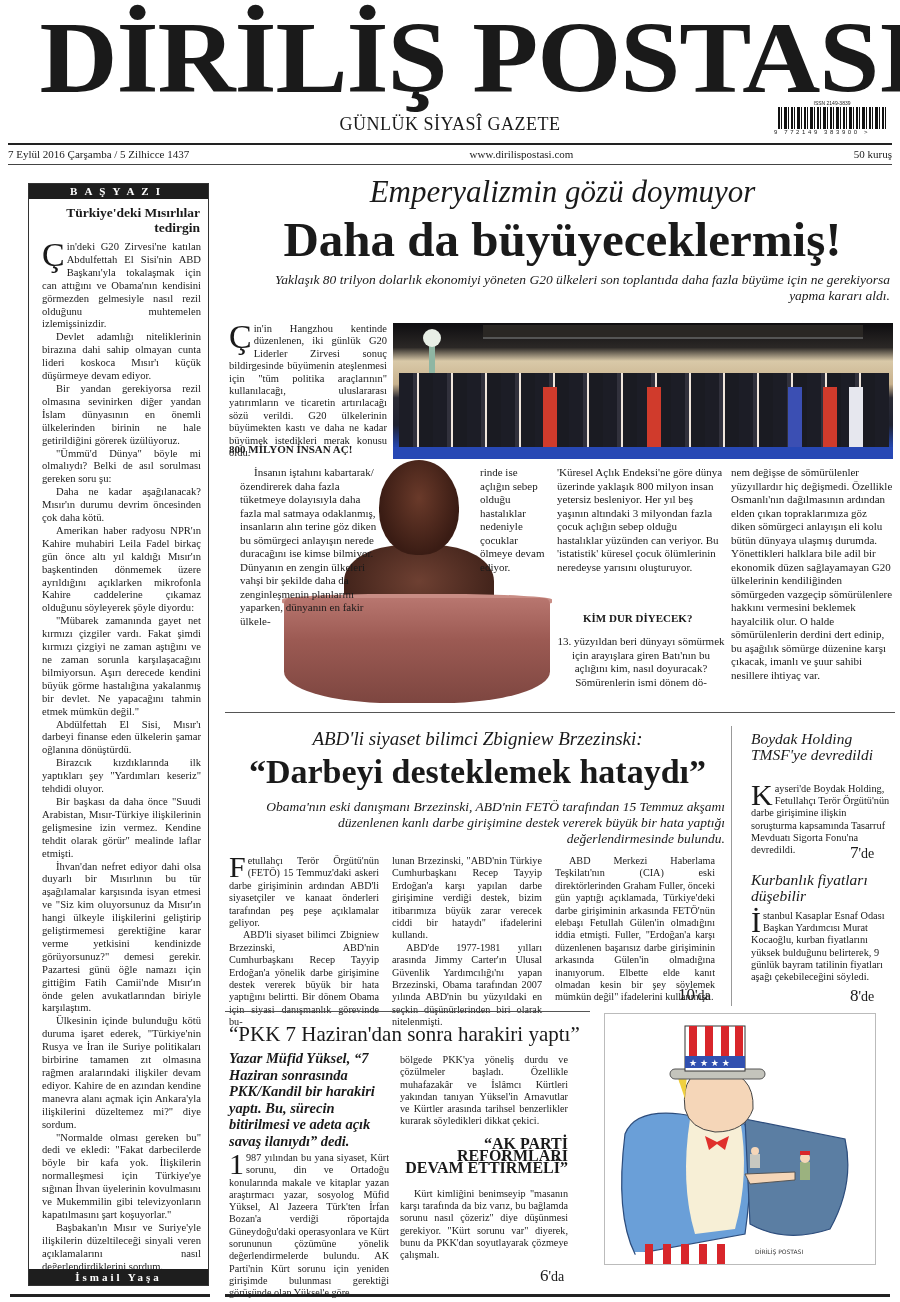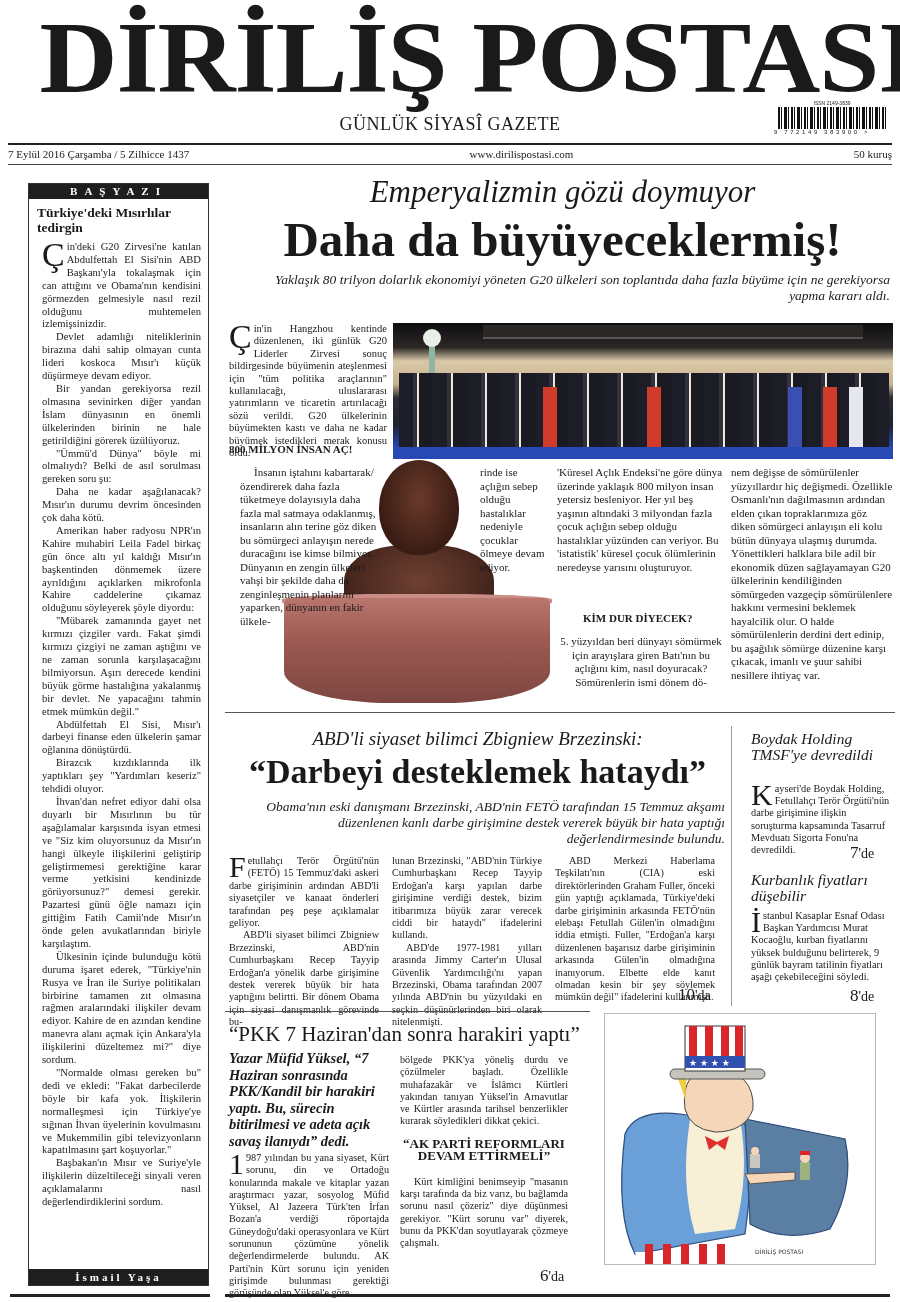--- a/index.html
+++ b/index.html
@@ -14,21 +14,21 @@
 .barcode .num{font-family:"Liberation Sans",sans-serif;font-size:6px;letter-spacing:2.6px;text-align:left;padding-left:2px}
 .rule-thick{position:absolute;left:8px;width:884px;height:2px;background:#222}
 .rule-thin{position:absolute;left:8px;width:884px;height:1px;background:#444}
 .dateline{position:absolute;left:8px;width:884px;top:148px;font-size:11px;display:flex;justify-content:space-between}
 .col-text{font-size:10.6px;line-height:12.9px;text-align:justify;hyphens:auto}
 .col-text p{text-indent:14px}
 .col-text p.first{text-indent:0}
 .dropcap{float:left;font-size:34px;line-height:26px;margin:1px 2px 0 0;font-weight:normal}
 .bas-box{left:28px;top:183px;width:181px;height:1103px;border:1px solid #333}
 .bas-head{background:#1e1e1e;color:#fff;font-weight:bold;font-size:11px;letter-spacing:7px;text-align:center;height:15px;line-height:15px}
-.bas-title{font-size:13.5px;font-weight:bold;text-align:left;line-height:15px;margin:6px 8px 6px}
+.bas-title{font-size:13.5px;font-weight:bold;text-align:right;line-height:15px;margin:6px 8px 6px}
 .bas-body{padding:0 7px 0 13px}
 .bas-foot{position:absolute;left:0;bottom:0;width:100%;height:16px;background:#1e1e1e;color:#fff;font-weight:bold;font-size:11px;letter-spacing:3px;text-align:center;line-height:16px}
 .kicker{font-style:italic;text-align:center}
 .head-big{font-weight:bold;text-align:center;white-space:nowrap}
 .spot-ital{font-style:italic;text-align:right}
 .photo{overflow:hidden}
 .g20{left:393px;top:323px;width:500px;height:136px;background:linear-gradient(180deg,#0e0d10 0%,#2b2826 18%,#d9c9a8 28%,#c8b28e 45%,#2b2b35 55%,#1f2230 75%,#2444a8 90%,#2949b6 100%)}
 .g20 .roof{position:absolute;left:90px;top:2px;width:380px;height:14px;background:#2a2724;border-bottom:2px solid #555}
 .g20 .lamp{position:absolute;left:36px;top:12px;width:6px;height:80px;background:#8fb6a3}
 .g20 .lamp:before{content:"";position:absolute;left:-6px;top:-6px;width:18px;height:18px;border-radius:50%;background:#e8efe6}
@@ -75,20 +75,21 @@
   <div class="bas-body col-text">
     <p class="first"><span class="dropcap">Ç</span><span>in'deki G20 Zirvesi'ne katılan Abdulfettah El Sisi'nin ABD Başkanı'yla tokalaşmak için can attığını ve Obama'nın kendisini görmezden gelmesiyle nasıl rezil olduğunu muhtemelen izlemişsinizdir.</span></p>
     <p>Devlet adamlığı niteliklerinin birazına dahi sahip olmayan cunta lideri koskoca Mısır'ı küçük düşürmeye devam ediyor.</p>
     <p>Bir yandan gerekiyorsa rezil olmasına sevinirken diğer yandan İslam dünyasının en önemli ülkelerinden birinin ne hale getirildiğini görerek üzülüyoruz.</p>
     <p>"Ümmü'd Dünya" böyle mi olmalıydı? Belki de asıl sorulması gereken soru şu:</p>
     <p>Daha ne kadar aşağılanacak? Mısır'ın durumu devrim öncesinden çok daha kötü.</p>
     <p>Amerikan haber radyosu NPR'ın Kahire muhabiri Leila Fadel birkaç gün önce altı yıl kaldığı Mısır'ın başkentinden dönmemek üzere ayrıldığını açıklarken mikrofonla Kahire caddelerine çıkamaz olduğunu söyleyerek şöyle diyordu:</p>
     <p>"Mübarek zamanında gayet net kırmızı çizgiler vardı. Fakat şimdi kırmızı çizgiyi ne zaman aştığını ve ne zaman sorunla karşılaşacağını bilmiyorsun. Aşırı derecede kendini büyük görme hastalığına yakalanmış bir devlet. Ne yapacağını tahmin etmek mümkün değil."</p>
     <p>Abdülfettah El Sisi, Mısır'ı darbeyi finanse eden ülkelerin şamar oğlanına dönüştürdü.</p>
     <p>Birazcık kızdıklarında ilk yaptıkları şey "Yardımları keseriz" tehdidi oluyor.</p>
+    <p>Bir başkası da daha önce "Suudi Arabistan, Mısır-Türkiye ilişkilerinin gelişmesine izin vermez. Kendine tehdit olarak görür" mealinde laflar etmişti.</p>
     <p>İhvan'dan nefret ediyor dahi olsa duyarlı bir Mısırlının bu tür aşağılamalar karşısında isyan etmesi ve "Siz kim oluyorsunuz da Mısır'ın hangi ülkeyle ilişkilerini geliştirip geliştirmemesi gerektiğine karar verme yetkisini kendinizde görüyorsunuz?" demesi gerekir. Pazartesi günü öğle namazı için gittiğim Fatih Camii'nde Mısır'ın önde gelen avukatlarından biriyle karşılaştım.</p>
     <p>Ülkesinin içinde bulunduğu kötü duruma işaret ederek, "Türkiye'nin Rusya ve İran ile Suriye politikaları birbirine tamamen zıt olmasına rağmen aralarındaki ilişkiler devam ediyor. Kahire de en azından kendine manevra alanı açmak için Ankara'yla ilişkilerini düzeltemez mi?" diye sordum.</p>
     <p>"Normalde olması gereken bu" dedi ve ekledi: "Fakat darbecilerde böyle bir kafa yok. İlişkilerin normalleşmesi için Türkiye'ye sığınan İhvan üyelerinin kovulmasını ve Mukemmilin gibi televizyonların kapatılmasını şart koşuyorlar."</p>
     <p>Başbakan'ın Mısır ve Suriye'yle ilişkilerin düzeltileceği sinyali veren açıklamalarını nasıl değerlendirdiklerini sordum.</p>
 
   </div>
   <div class="bas-foot">İsmail Yaşa</div>
 </div>
 
 <div class="abs kicker" style="left:225px;top:174px;width:675px;font-size:31px;line-height:36px">Emperyalizmin gözü doymuyor</div>
@@ -119,21 +120,21 @@
   <div class="tub"></div>
 </div>
 
 <div class="abs col-text" style="left:240px;top:466px;width:145px;text-align:left;font-size:11px;line-height:13.5px">
   <p style="text-indent:14px;width:140px">İnsanın iştahını kabartarak/özendirerek daha fazla tüketmeye dolayısıyla daha fazla mal satmaya odaklanmış, insanların alın terine göz diken bu sömürgeci anlayışın nerede duracağını ise kimse bilmiyor. Dünyanın en zengin ülkeleri vahşi bir şekilde daha da zenginleşmenin planlarını yaparken, dünyanın en fakir ülkele-</p>
 </div>
 <div class="abs col-text" style="left:480px;top:466px;width:68px;text-align:left;font-size:11px;line-height:13.5px">rinde ise açlığın sebep olduğu hastalıklar nedeniyle çocuklar ölmeye devam ediyor.</div>
 
 <div class="abs col-text" style="left:557px;top:466px;width:168px;text-align:left;font-size:11px;line-height:13.5px">'Küresel Açlık Endeksi'ne göre dünya üzerinde yaklaşık 800 milyon insan yetersiz besleniyor. Her yıl beş yaşının altındaki 3 milyondan fazla çocuk açlığın sebep olduğu hastalıklar yüzünden can veriyor. Bu 'istatistik' küresel çocuk ölümlerinin neredeyse yarısını oluşturuyor.</div>
 <div class="abs" style="left:583px;top:612px;width:140px;font-size:11px;font-weight:bold">KİM DUR DİYECEK?</div>
-<div class="abs col-text" style="left:557px;top:635px;width:168px;text-align:center;font-size:11px;line-height:13.5px">5. yüzyıldan beri dünyayı sömürmek için arayışlara giren Batı'nın bu açlığını kim, nasıl doyuracak? Sömürenlerin ismi dönem dö-</div>
+<div class="abs col-text" style="left:557px;top:635px;width:168px;text-align:center;font-size:11px;line-height:13.5px">13. yüzyıldan beri dünyayı sömürmek için arayışlara giren Batı'nın bu açlığını kim, nasıl doyuracak? Sömürenlerin ismi dönem dö-</div>
 <div class="abs col-text" style="left:731px;top:466px;width:162px;text-align:left;font-size:11px;line-height:13.5px">nem değişse de sömürülenler yüzyıllardır hiç değişmedi. Özellikle Osmanlı'nın dağılmasının ardından elden çıkan topraklarımıza göz diken sömürgeci anlayışın eli kolu bütün dünyaya ulaşmış durumda. Yönettikleri halklara bile adil bir ekonomik düzen sağlayamayan G20 ülkelerinin kendiliğinden sömürgeden vazgeçip sömürülenlere hakkını vermesini beklemek hayalcilik olur. O halde sömürülenlerin derdini dert edinip, bu aşağılık sömürge düzenine karşı çıkacak, imanlı ve şuur sahibi nesillere ihtiyaç var.</div>
 
 <div class="hdr-rule" style="left:225px;top:712px;width:670px;height:1px;background:#555"></div>
 
 <div class="abs kicker" style="left:225px;top:728px;width:505px;font-size:19px;line-height:22px">ABD'li siyaset bilimci Zbigniew Brzezinski:</div>
 <div class="abs head-big" style="left:225px;top:752px;width:505px;font-size:34px;line-height:40px">“Darbeyi desteklemek hataydı”</div>
 <div class="abs spot-ital" style="left:235px;top:799px;width:490px;font-size:13.5px;line-height:16px">Obama'nın eski danışmanı Brzezinski, ABD'nin FETÖ tarafından 15 Temmuz akşamı düzenlenen kanlı darbe girişimine destek vererek büyük bir hata yaptığı değerlendirmesinde bulundu.</div>
 
 <div class="abs col-text" style="left:229px;top:855px;width:150px;font-size:10.2px;line-height:12.4px">
   <span class="dropcap" style="font-size:30px;line-height:22px">F</span><span>etullahçı Terör Örgütü'nün (FETÖ) 15 Temmuz'daki askeri darbe girişiminin ardından ABD'li siyasetçiler ve kanaat önderleri tarafından peş peşe açıklamalar geliyor.</span>
@@ -169,21 +170,21 @@
 
 <div class="hdr-rule" style="left:225px;top:1011px;width:365px;height:1px;background:#555"></div>
 
 <div class="abs" style="left:229px;top:1022px;width:370px;font-size:21px;line-height:24px;white-space:nowrap">“PKK 7 Haziran'dan sonra harakiri yaptı”</div>
 <div class="abs" style="left:229px;top:1050px;width:160px;font-size:14.5px;line-height:16.5px;font-weight:bold;font-style:italic">Yazar Müfid Yüksel, “7 Haziran sonrasında PKK/Kandil bir harakiri yaptı. Bu, sürecin bitirilmesi ve adeta açık savaş ilanıydı” dedi.</div>
 <div class="abs col-text" style="left:229px;top:1152px;width:160px;font-size:10.2px;line-height:12.3px">
   <span class="dropcap" style="font-size:30px;line-height:22px">1</span><span>987 yılından bu yana siyaset, Kürt sorunu, din ve Ortadoğu konularında makale ve kitaplar yazan araştırmacı yazar, sosyolog Müfid Yüksel, Al Jazeera Türk'ten İrfan Bozan'a verdiği röportajda Güneydoğu'daki operasyonlara ve Kürt sorununun çözümüne yönelik değerlendirmelerde bulundu. AK Parti'nin Kürt sorunu için yeniden girişimde bulunması gerektiği görüşünde olan Yüksel'e göre</span>
 </div>
 <div class="abs col-text" style="left:400px;top:1054px;width:168px;font-size:10.2px;line-height:12.3px">
   <p class="first">bölgede PKK'ya yöneliş durdu ve çözülmeler başladı. Özellikle muhafazakâr ve İslâmcı Kürtleri yakından tanıyan Yüksel'in Arnavutlar ve Kürtler arasında tarihsel benzerlikler kurarak söyledikleri dikkat çekici.</p>
-  <div style="font-weight:bold;font-size:13px;margin:10px 0 14px;line-height:12px;text-align:center">“AK PARTİ REFORMLARI DEVAM ETTİRMELİ”</div>
+  <div style="font-weight:bold;font-size:16px;margin:10px 0 14px;line-height:12px;text-align:right">“AK PARTİ REFORMLARI DEVAM ETTİRMELİ”</div>
   <p>Kürt kimliğini benimseyip "masanın karşı tarafında da biz varız, bu bağlamda sorunu nasıl çözeriz" diye düşünmesi gerekiyor. "Kürt sorunu var" diyerek, bunu da PKK'dan soyutlayarak çözmeye çalışmalı.</p>
 </div>
 <div class="abs pageref" style="left:540px;top:1266px">
   <span>6</span><small>'da</small>
 </div>
 
 <div class="abs cartoon">
   <svg width="270" height="250" viewBox="0 0 270 250">
     <path d="M20 120 Q30 95 75 100 L140 110 Q150 150 140 220 L30 240 Q10 200 20 120Z" fill="#6a9fd8" stroke="#2c4c7c" stroke-width="1.2"></path>
     <path d="M140 105 L240 125 Q250 170 225 215 Q180 230 145 210Z" fill="#5b7ea3" stroke="#2c4c7c" stroke-width="1.2"></path>

